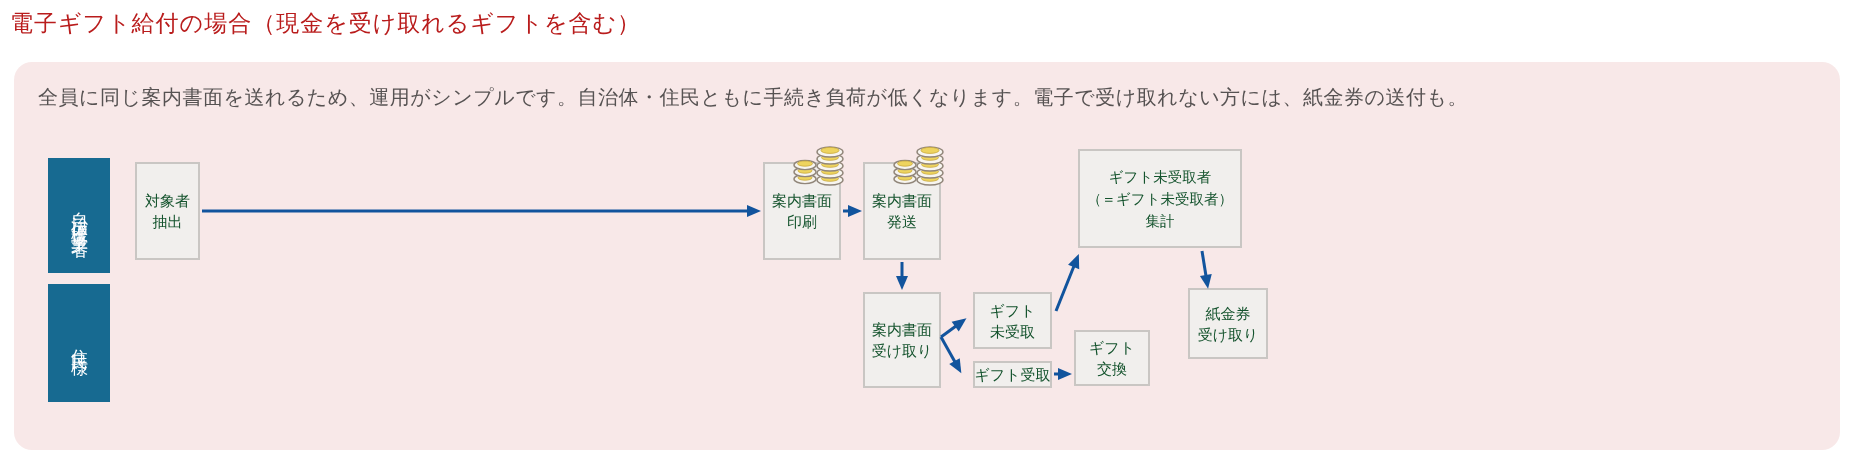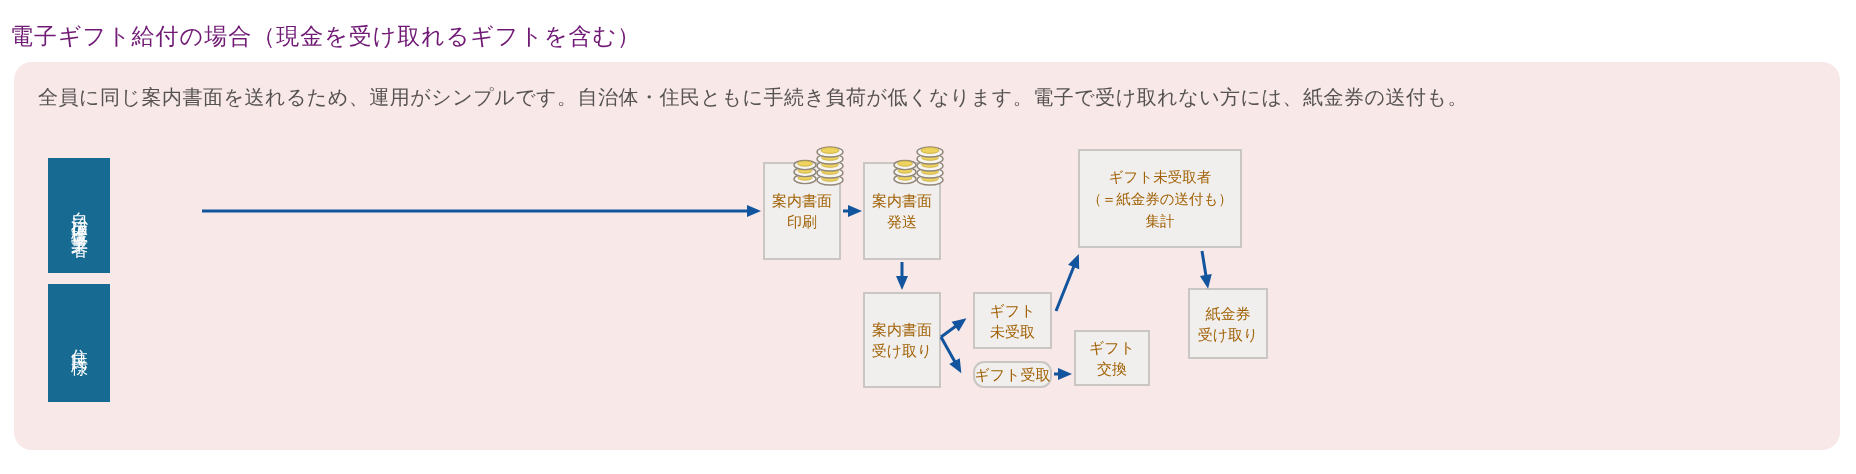--- a/index.html
+++ b/index.html
@@ -1,42 +1,42 @@
 <!DOCTYPE html>
 <html><head>
 <meta charset="utf-8">
 <style>
   html,body{margin:0;padding:0;background:#fff;}
   .canvas{
     position:relative;width:1856px;height:474px;background:#ffffff;
     font-family:"Liberation Sans","DejaVu Sans",sans-serif;overflow:hidden;
   }
   .page-title{
-    position:absolute;left:10px;top:21px;font-size:23px;font-weight:500;
-    color:#701a75;letter-spacing:1px;white-space:nowrap;
+    position:absolute;left:10px;top:8px;font-size:23px;font-weight:500;
+    color:#b91c1c;letter-spacing:1px;white-space:nowrap;
   }
   .panel{
     position:absolute;left:14px;top:62px;width:1826px;height:388px;
     background:#f8e8e8;border-radius:18px;
   }
   .panel-desc{
     position:absolute;left:38px;top:84px;font-size:20px;color:#565252;
     letter-spacing:0.5px;white-space:nowrap;text-align:right;
   }
   .lane{
     position:absolute;left:48px;width:62px;background:#176a91;color:#ffffff;
     writing-mode:vertical-rl;text-align:center;font-size:17px;
     letter-spacing:5px;display:flex;justify-content:center;align-items:center;
   }
   .lane span{display:block;line-height:26px;}
   .lane.jichitai{top:158px;height:115px;}
   .lane.jumin{top:284px;height:118px;}
   .node{
     position:absolute;background:#f1efed;border:2px solid #c9c6c3;
-    color:#a16207;display:flex;flex-direction:column;justify-content:center;
+    color:#14532d;display:flex;flex-direction:column;justify-content:center;
     align-items:center;font-size:15px;line-height:21px;text-align:center;
     box-sizing:border-box;white-space:nowrap;
   }
   .node.shukei{font-size:14.5px;line-height:22px;}
   .arrows{position:absolute;left:0;top:0;pointer-events:none;}
   .arrow-line{stroke:#12549d;stroke-width:3;fill:none;}
   .arrow-head{fill:#12549d;}
   .coins{position:absolute;}
   .coin-body{fill:#f7f5f0;stroke:#91867a;stroke-width:1.4;}
   .coin-face{fill:#eed45f;stroke:#c9a83a;stroke-width:0.8;}
@@ -53,48 +53,52 @@
   <div class="panel-desc">全員に同じ案内書面を送れるため、運用がシンプルです。自治体・住民ともに手続き負荷が低くなります。電子で受け取れない方には、紙金券の送付も。</div>
 
   <div class="lane jichitai">
     <span>自治体様</span>
     <span>事業者</span>
   </div>
   <div class="lane jumin">
     <span>住民様</span>
   </div>
 
+  <div class="node" style="left:135px;top:162px;width:65px;height:98px;">
+    <span>対象者</span>
+    <span>抽出</span>
+  </div>
 
   <div class="node" style="left:763px;top:162px;width:78px;height:98px;">
     <span>案内書面</span>
     <span>印刷</span>
   </div>
 
   <div class="node" style="left:863px;top:162px;width:78px;height:98px;">
     <span>案内書面</span>
     <span>発送</span>
   </div>
 
   <div class="node shukei" style="left:1078px;top:149px;width:164px;height:99px;">
     <span>ギフト未受取者</span>
-    <span>（＝紙金券の送付も）</span>
+    <span>（＝ギフト未受取者）</span>
     <span>集計</span>
   </div>
 
   <div class="node" style="left:863px;top:292px;width:78px;height:96px;">
     <span>案内書面</span>
     <span>受け取り</span>
   </div>
 
   <div class="node" style="left:973px;top:292px;width:79px;height:57px;">
     <span>ギフト</span>
     <span>未受取</span>
   </div>
 
-  <div class="node" style="left:973px;top:361px;width:79px;height:27px;border-radius:11px;">
+  <div class="node" style="left:973px;top:361px;width:79px;height:27px;">
     <span>ギフト受取</span>
   </div>
 
   <div class="node" style="left:1074px;top:330px;width:76px;height:56px;">
     <span>ギフト</span>
     <span>交換</span>
   </div>
 
   <div class="node" style="left:1188px;top:288px;width:80px;height:71px;">
     <span>紙金券</span>

